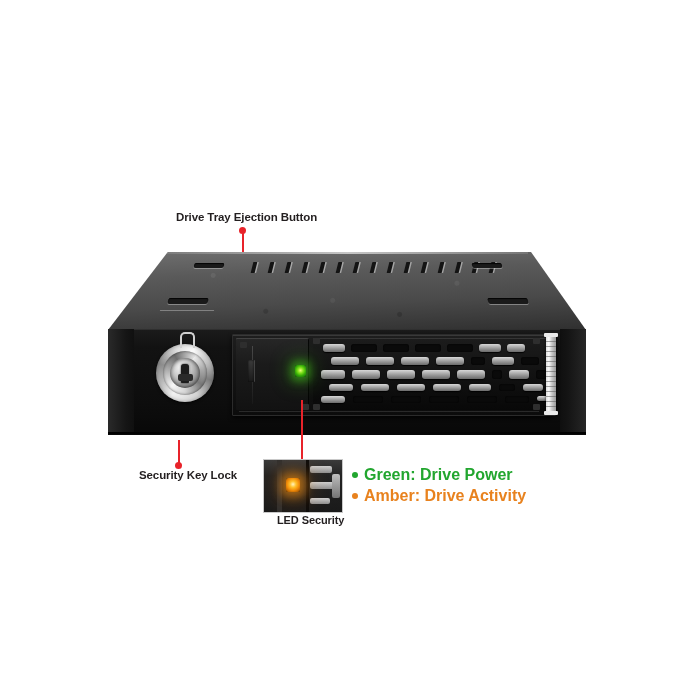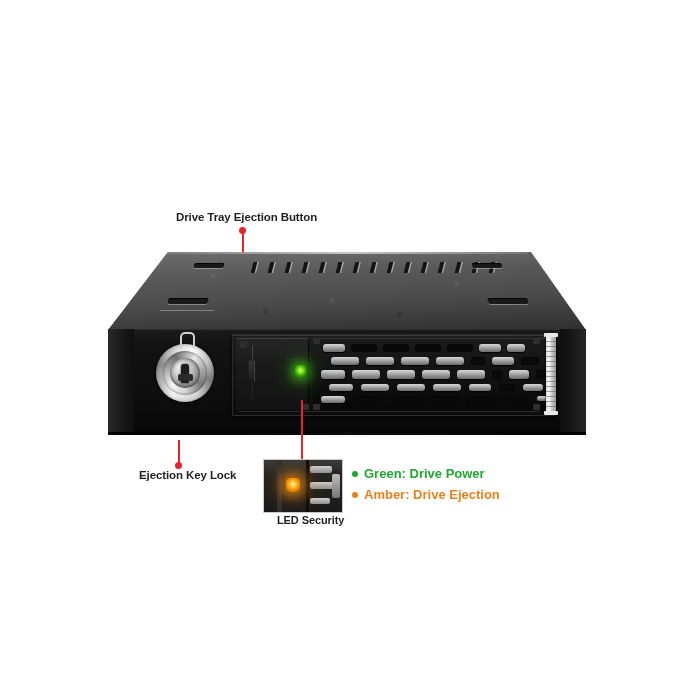--- a/index.html
+++ b/index.html
@@ -229,21 +229,21 @@
   #ic2{left:46px;top:22px;width:24px;height:7px;}
   #ic3{left:46px;top:38px;width:20px;height:6px;}
   #ic4{left:68px;top:14px;width:8px;height:24px;background:linear-gradient(180deg,#bdbdbd,#757575);}
   #led-amber{
     position:absolute;left:22px;top:18px;width:14px;height:14px;border-radius:2px;
     background:radial-gradient(circle at 50% 45%, #fff3c0 0%, #ffc02a 30%, #f08a08 60%, #8a4600 100%);
     box-shadow:0 0 10px 5px rgba(250,150,20,.55), 0 0 20px 10px rgba(230,120,10,.22);
   }
 
   
-  .legend-row{position:absolute;display:flex;align-items:center;font-weight:bold;font-size:13px;white-space:nowrap;}
+  .legend-row{position:absolute;display:flex;align-items:center;font-weight:bold;font-size:16px;white-space:nowrap;}
   #lg-green{left:352px;top:466px;color:#22a62f;}
   #lg-amber{left:352px;top:487px;color:#e8821e;}
   .legend-dot{width:6px;height:6px;border-radius:50%;margin-right:6px;flex:none;}
   #lgd-green{background:#22a62f;}
   #lgd-amber{background:#e8821e;}
 </style>
 </head>
 <body>
 
 <div id="stage">
@@ -362,21 +362,21 @@
       <div class="tray-seam"></div>
 
       <div id="latch"></div>
       <div class="latch-cap" id="latch-cap-t"></div>
       <div class="latch-cap" id="latch-cap-b"></div>
     </div>
   </div>
 
   <div class="leader" id="ld-lock"></div>
   <div class="dot" id="dot-lock"></div>
-  <div class="callout-label" id="lbl-lock">Ejection Key Lock</div>
+  <div class="callout-label" id="lbl-lock">Security Key Lock</div>
 
   <div class="leader" id="ld-led"></div>
 
   <div id="led-inset">
     <div class="inset-bar" id="ib1"></div>
     <div class="inset-bar" id="ib2"></div>
     <div class="inset-chip" id="ic1"></div>
     <div class="inset-chip" id="ic2"></div>
     <div class="inset-chip" id="ic3"></div>
     <div class="inset-chip" id="ic4"></div>
@@ -384,16 +384,16 @@
   </div>
 
   <div class="callout-label" id="lbl-led">LED Security</div>
 
   <div class="legend-row" id="lg-green">
     <span class="legend-dot" id="lgd-green"></span>
     <span>Green: Drive Power</span>
   </div>
   <div class="legend-row" id="lg-amber">
     <span class="legend-dot" id="lgd-amber"></span>
-    <span>Amber: Drive Ejection</span>
+    <span>Amber: Drive Activity</span>
   </div>
 
 </div>
 
 </body></html>

